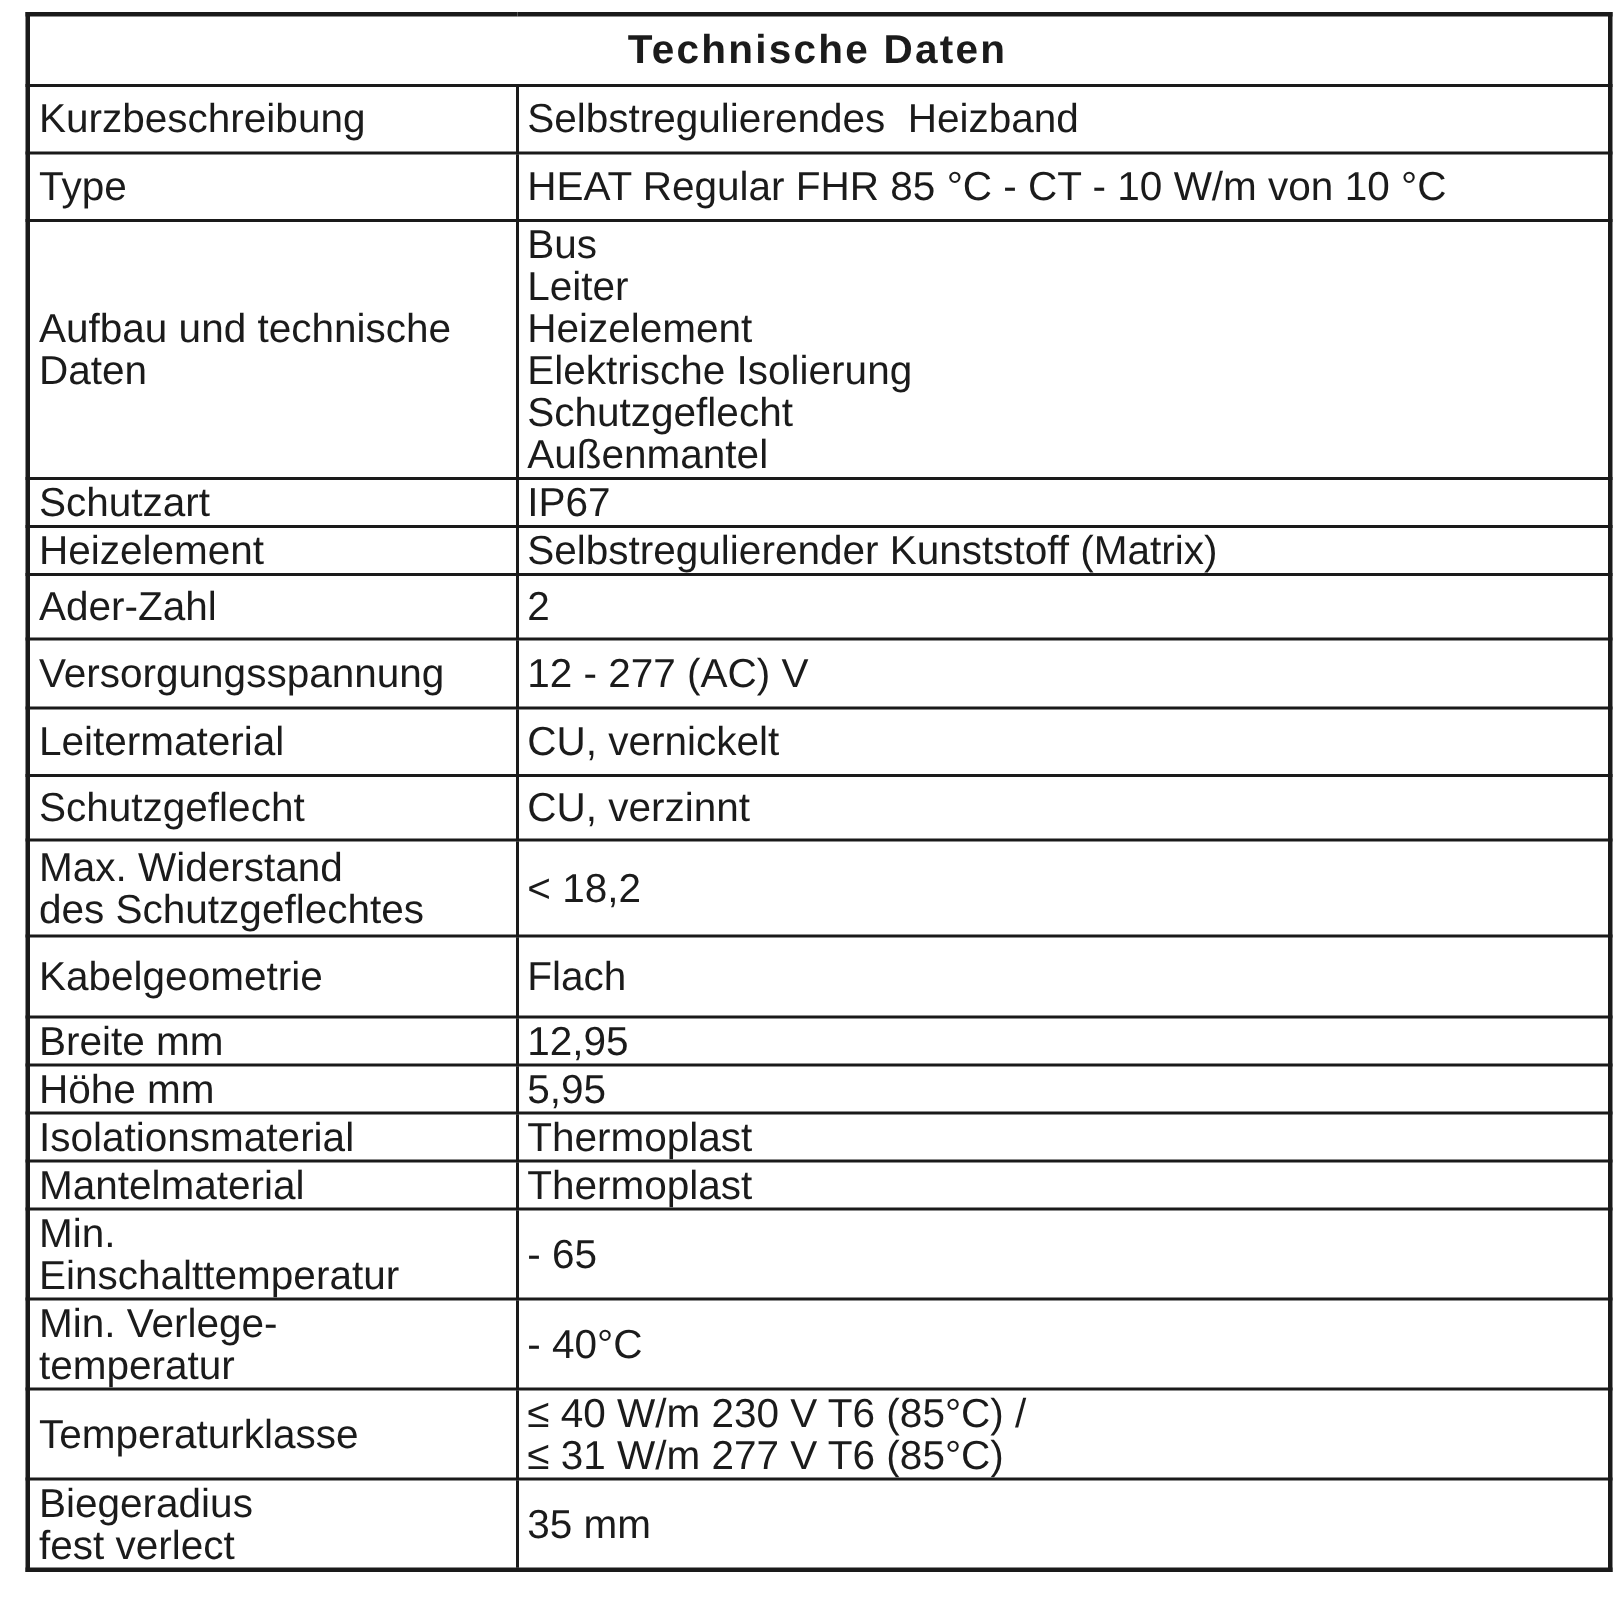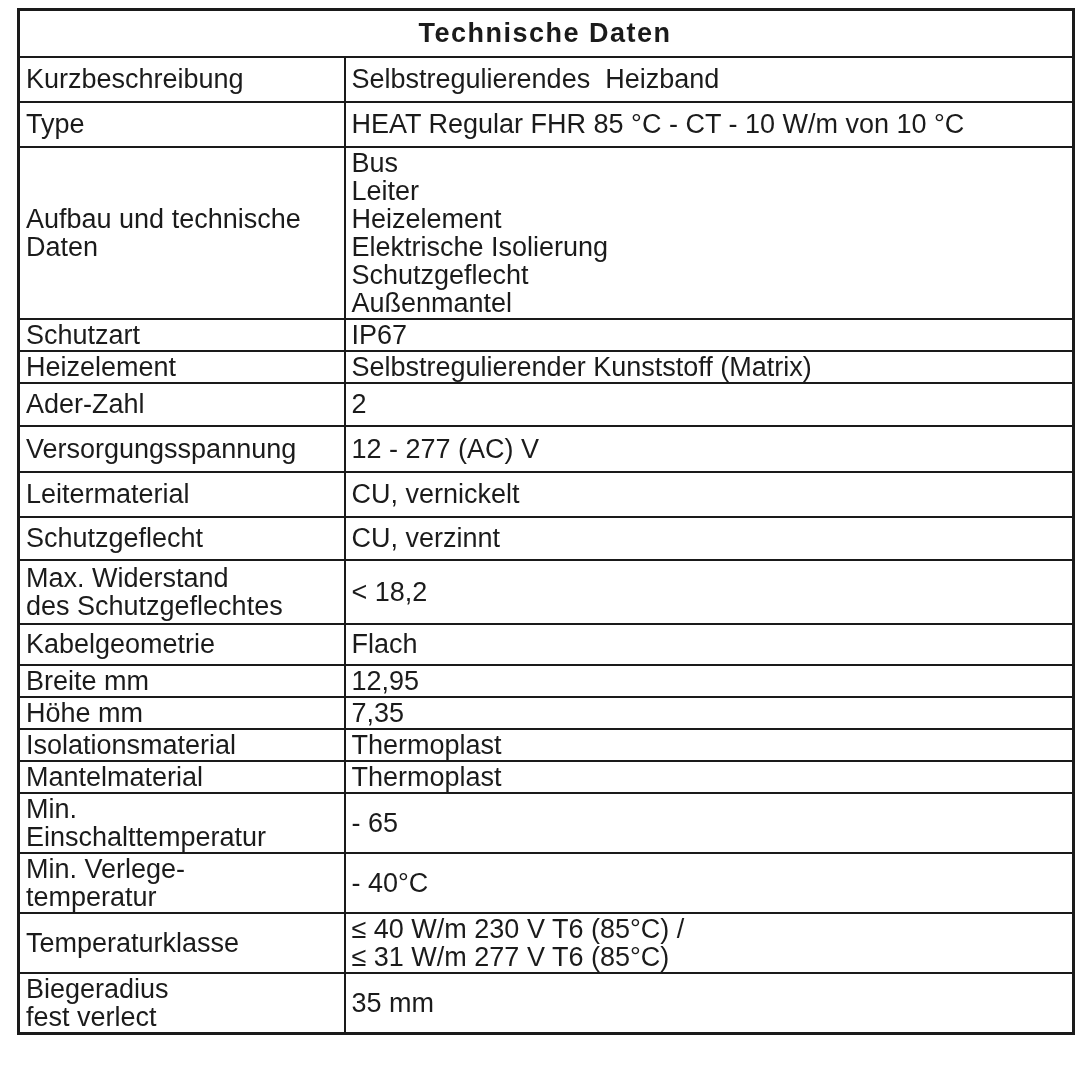--- a/index.html
+++ b/index.html
@@ -106,31 +106,31 @@
         </tr>
         <tr style="height: 43px;">
           <td class="label-cell">Schutzgeflecht</td>
           <td class="value-cell">CU, verzinnt</td>
         </tr>
         <tr style="height: 64px;">
           <td class="label-cell">Max. Widerstand
 des Schutzgeflechtes</td>
           <td class="value-cell">&lt; 18,2</td>
         </tr>
-        <tr style="height: 41px; padding-left: 36px;">
+        <tr style="height: 54px; padding-left: 36px;">
           <td class="label-cell">Kabelgeometrie</td>
           <td class="value-cell">Flach</td>
         </tr>
         <tr style="height: 27px;">
           <td class="label-cell">Breite mm</td>
           <td class="value-cell">12,95</td>
         </tr>
         <tr style="height: 28px;">
           <td class="label-cell">Höhe mm</td>
-          <td class="value-cell">7,35</td>
+          <td class="value-cell">5,95</td>
         </tr>
         <tr style="height: 27px;">
           <td class="label-cell">Isolationsmaterial</td>
           <td class="value-cell">Thermoplast</td>
         </tr>
         <tr style="height: 28px;">
           <td class="label-cell">Mantelmaterial</td>
           <td class="value-cell">Thermoplast</td>
         </tr>
         <tr style="height: 56px;">

